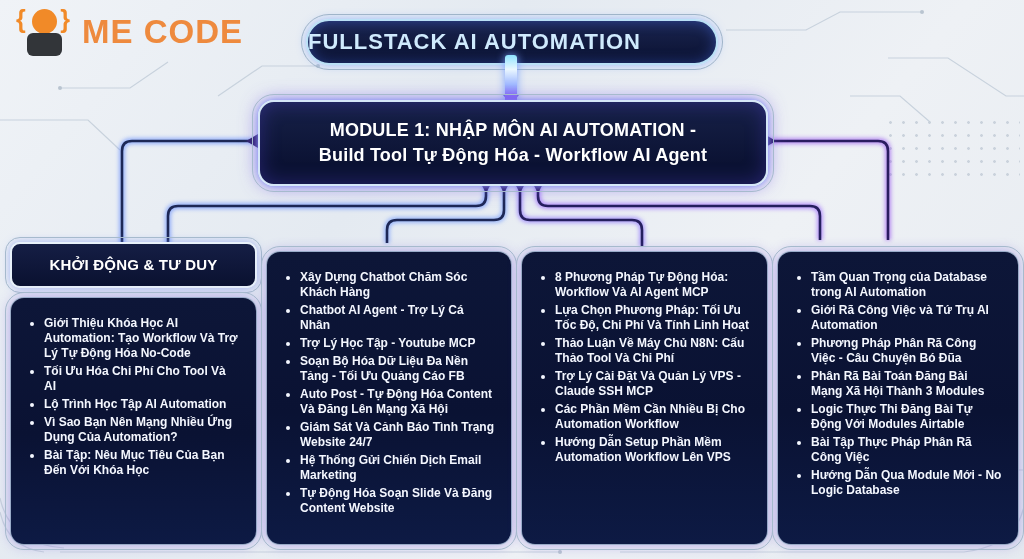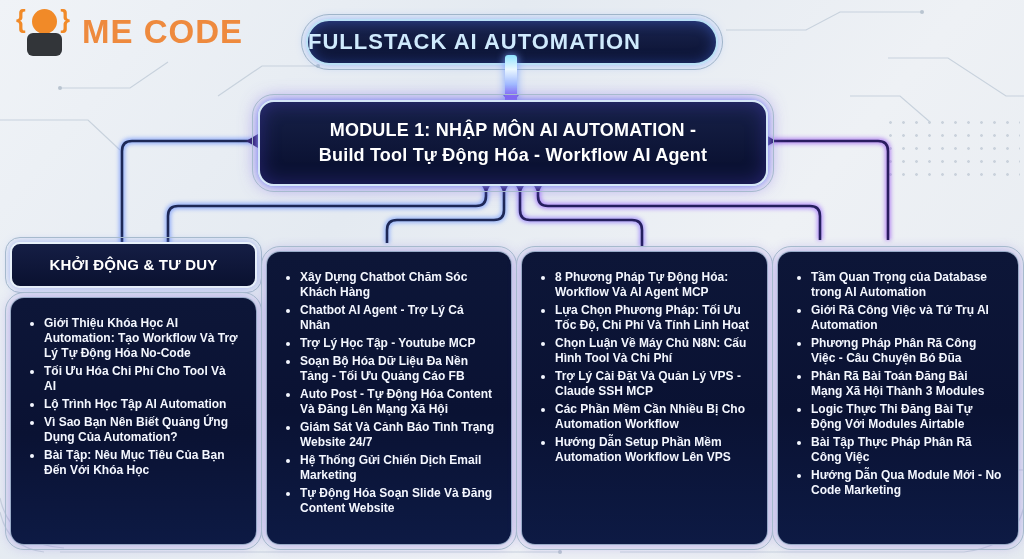--- a/index.html
+++ b/index.html
@@ -153,21 +153,21 @@
   </div>
 
   <div class="columns">
     <div class="column">
       <div class="col-header">KHỞI ĐỘNG &amp; TƯ DUY</div>
       <div class="col-body">
         <ul>
             <li>Giới Thiệu Khóa Học AI Automation: Tạo Workflow Và Trợ Lý Tự Động Hóa No-Code</li>
             <li>Tối Ưu Hóa Chi Phí Cho Tool Và AI</li>
             <li>Lộ Trình Học Tập AI Automation</li>
-            <li>Vì Sao Bạn Nên Biết Quảng Ứng Dụng Của Automation?</li>
+            <li>Vì Sao Bạn Nên Mạng Nhiều Ứng Dụng Của Automation?</li>
             <li>Bài Tập: Nêu Mục Tiêu Của Bạn Đến Với Khóa Học</li>
           </ul>
       </div>
     </div>
     <div class="column">
       <div class="col-body">
         <ul>
             <li>Xây Dựng Chatbot Chăm Sóc Khách Hàng</li>
             <li>Chatbot AI Agent - Trợ Lý Cá Nhân</li>
             <li>Trợ Lý Học Tập - Youtube MCP</li>
@@ -177,35 +177,35 @@
             <li>Hệ Thống Gửi Chiến Dịch Email Marketing</li>
             <li>Tự Động Hóa Soạn Slide Và Đăng Content Website</li>
           </ul>
       </div>
     </div>
     <div class="column">
       <div class="col-body">
         <ul>
             <li>8 Phương Pháp Tự Động Hóa: Workflow Và AI Agent MCP</li>
             <li>Lựa Chọn Phương Pháp: Tối Ưu Tốc Độ, Chi Phí Và Tính Linh Hoạt</li>
-            <li>Chọn Luận Về Máy Chủ N8N: Cấu Hình Tool Và Chi Phí</li>
+            <li>Thảo Luận Về Máy Chủ N8N: Cấu Thảo Tool Và Chi Phí</li>
             <li>Trợ Lý Cài Đặt Và Quản Lý VPS - Claude SSH MCP</li>
             <li>Các Phần Mềm Cần Nhiều Bị Cho Automation Workflow</li>
             <li>Hướng Dẫn Setup Phần Mềm Automation Workflow Lên VPS</li>
           </ul>
       </div>
     </div>
     <div class="column">
       <div class="col-body">
         <ul>
             <li>Tầm Quan Trọng của Database trong AI Automation</li>
             <li>Giới Rã Công Việc và Tứ Trụ AI Automation</li>
             <li>Phương Pháp Phân Rã Công Việc - Câu Chuyện Bó Đũa</li>
             <li>Phân Rã Bài Toán Đăng Bài Mạng Xã Hội Thành 3 Modules</li>
             <li>Logic Thực Thi Đăng Bài Tự Động Với Modules Airtable</li>
             <li>Bài Tập Thực Pháp Phân Rã Công Việc</li>
-            <li>Hướng Dẫn Qua Module Mới - No Code Marketing</li>
+            <li>Hướng Dẫn Qua Module Mới - No Logic Database</li>
           </ul>
       </div>
     </div>
   </div>
 
 </div>
 
 </body></html>

